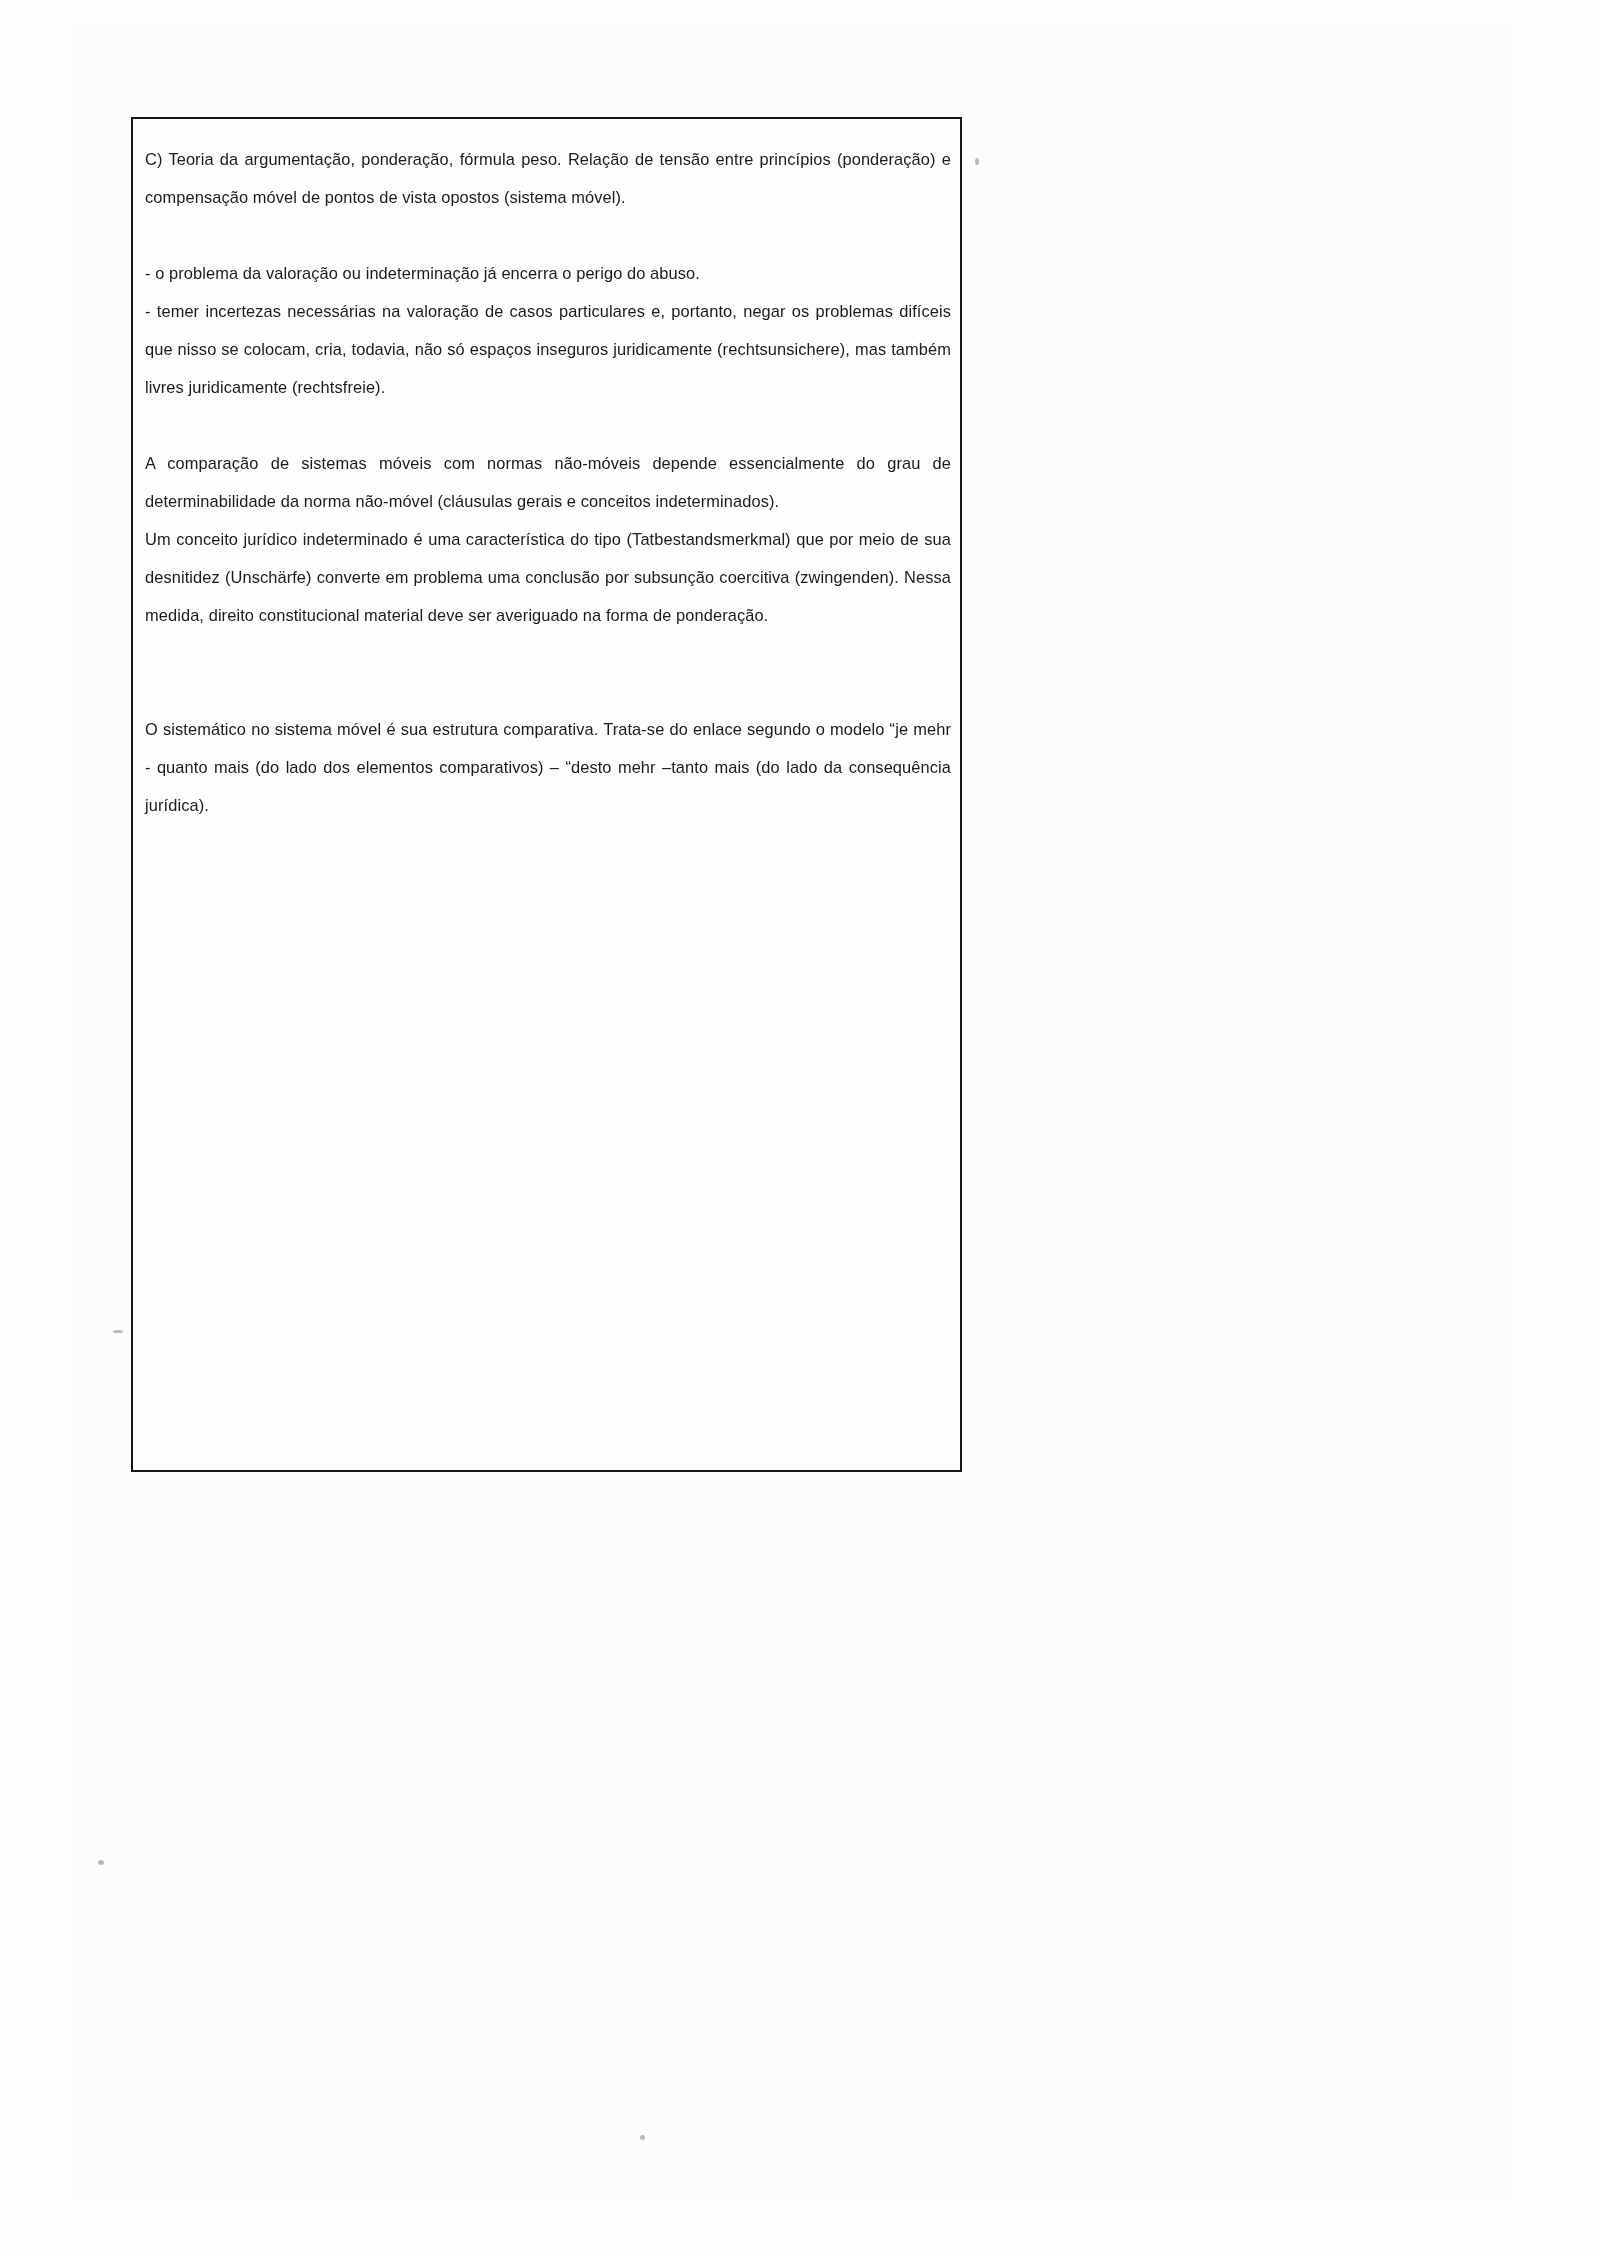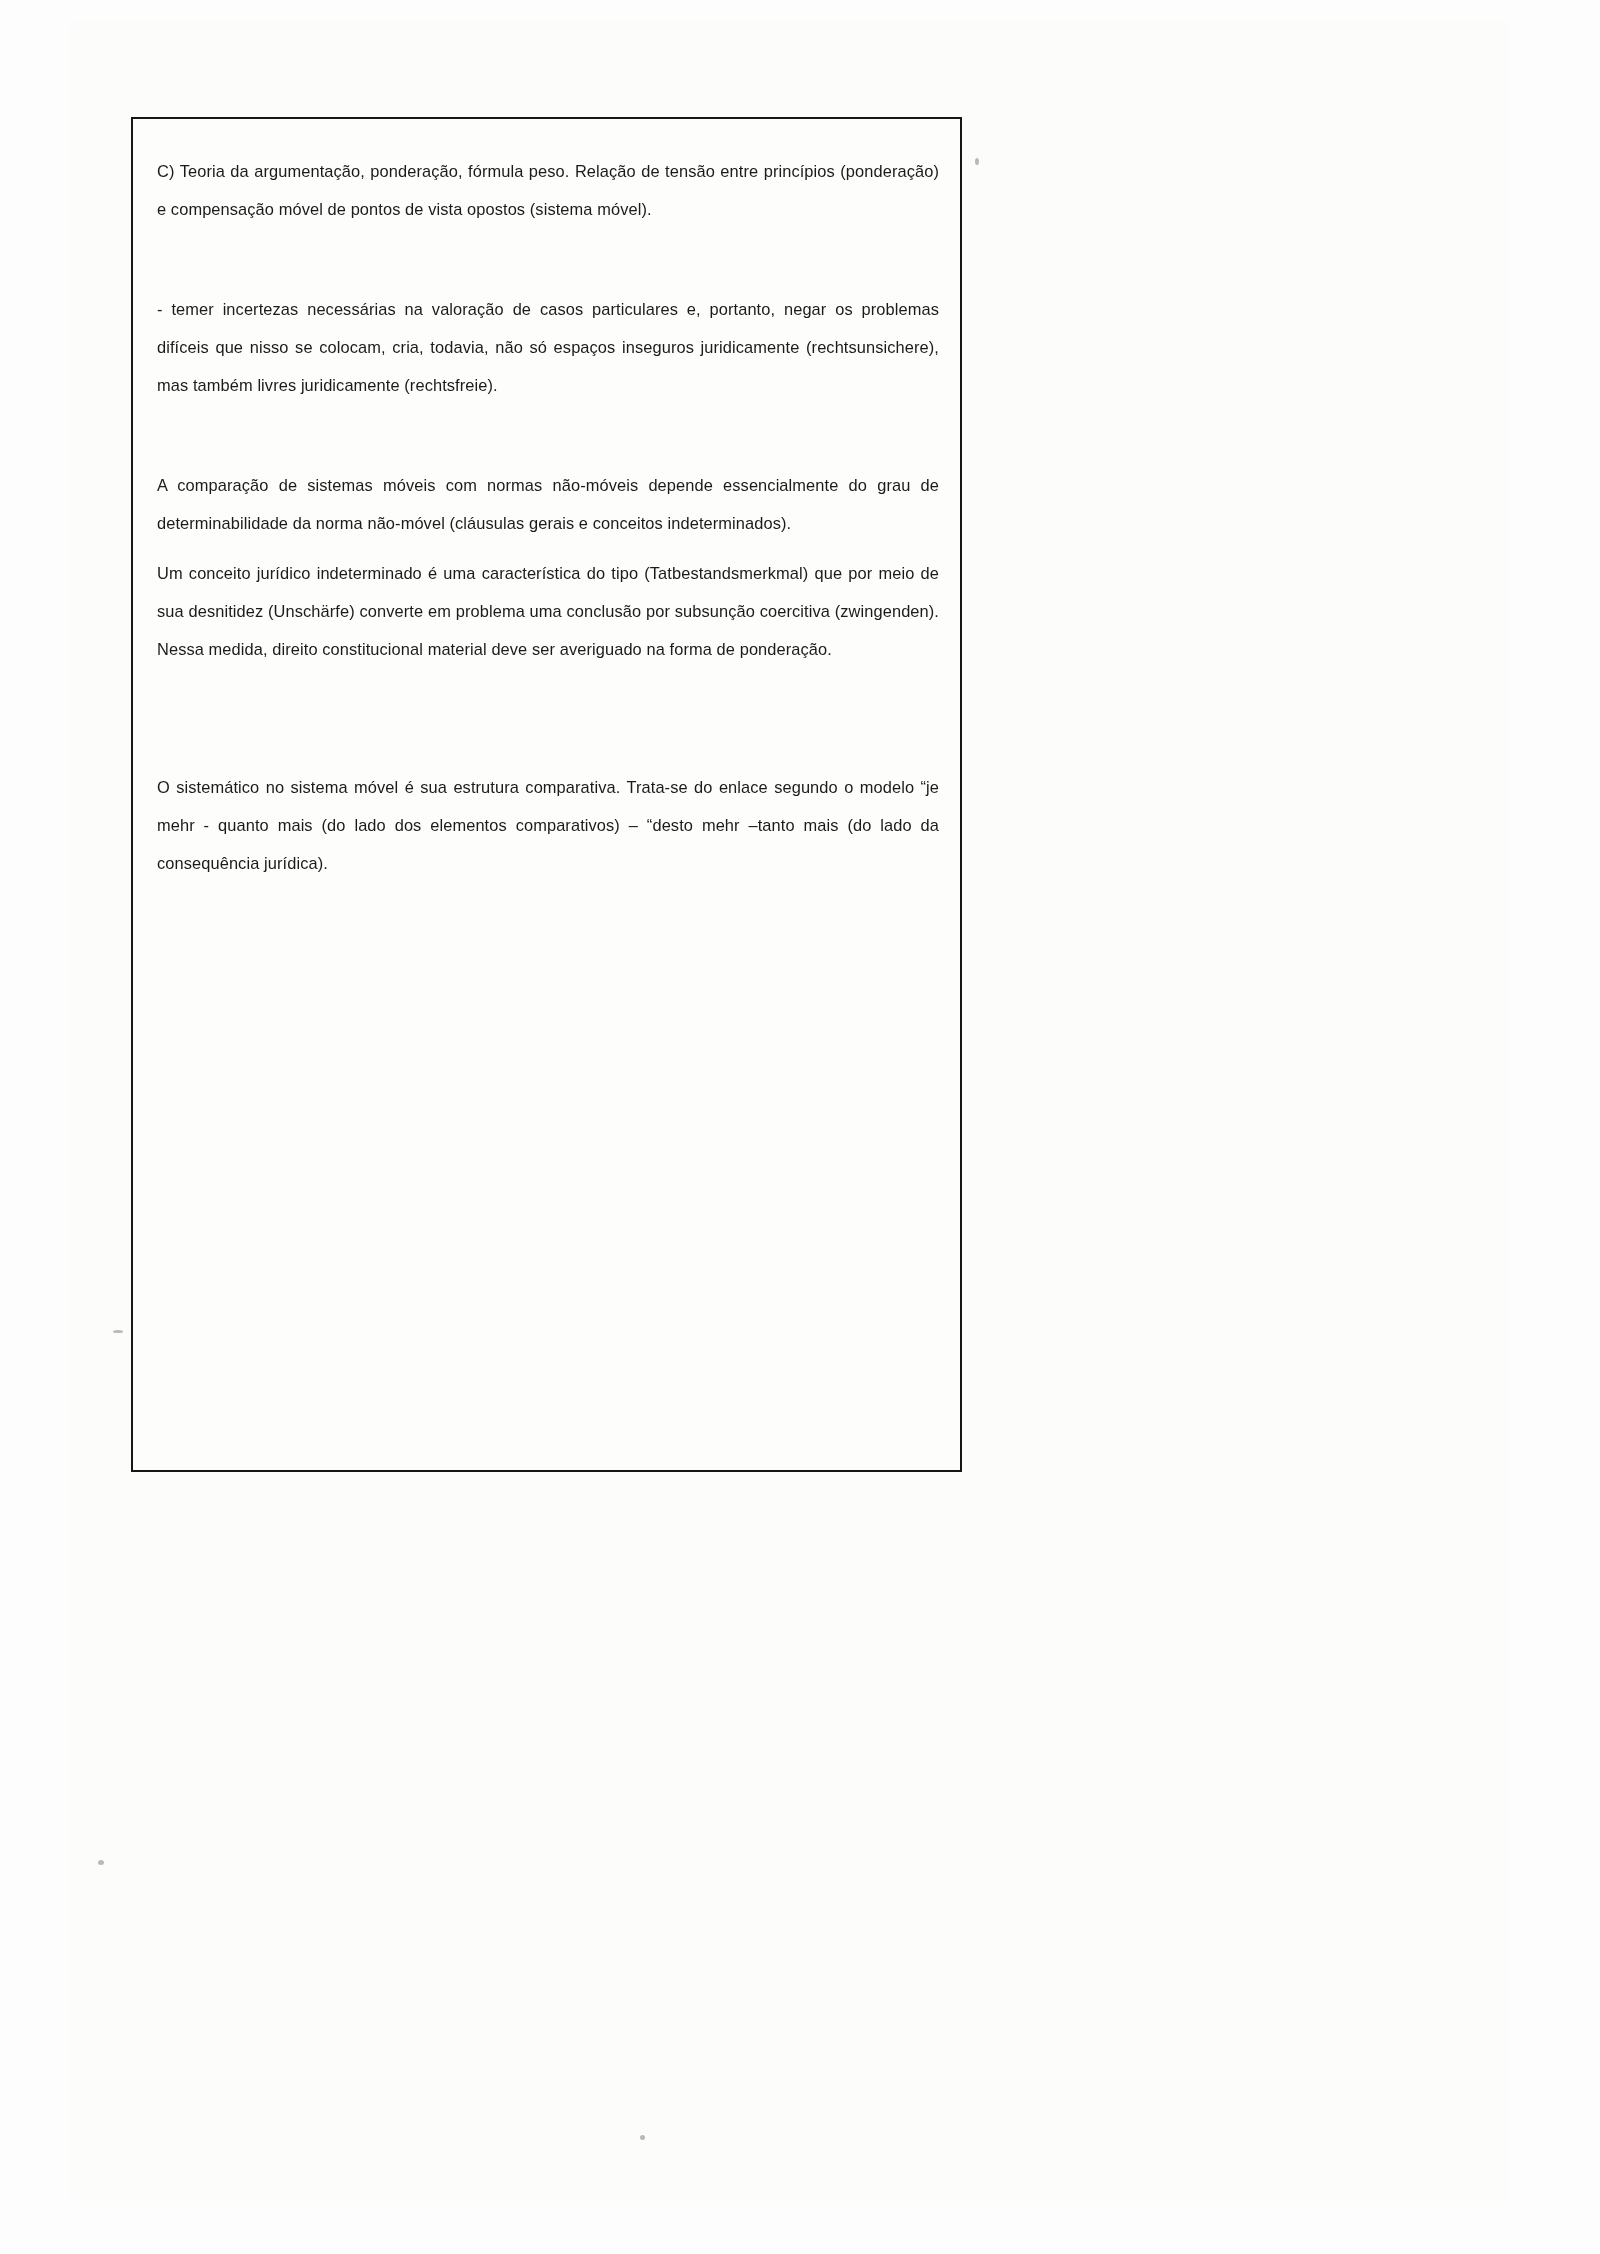--- a/index.html
+++ b/index.html
@@ -54,21 +54,21 @@
     width: 806px;
     box-sizing: border-box;
     padding: 0 0 0 0;
     font-size: 16.4px;
     line-height: 38px;
     color: #1b1b1b;
     letter-spacing: 0.1px;
   }
 
   .para {
-    margin: 12px;
+    margin: 0;
     text-align: justify;
     text-justify: inter-word;
   }
   .para.last-left {
     text-align: left;
   }
   .spacer-lg { height: 38px; }
 
   
   .speck {
@@ -92,20 +92,21 @@
 
   <div id="text-frame"></div>
 
   <div id="text-body">
 
     <p class="para">C) Teoria da argumentação, ponderação, fórmula peso. Relação de tensão entre princípios (ponderação) e compensação móvel de pontos de vista opostos (sistema móvel).</p>
 
     <div class="spacer-lg"></div>
 
 
+    <p class="para last-left">- o problema da valoração ou indeterminação já encerra o perigo do abuso.</p>
 
 
     <p class="para">- temer incertezas necessárias na valoração de casos particulares e, portanto, negar os problemas difíceis que nisso se colocam, cria, todavia, não só espaços inseguros juridicamente (rechtsunsichere), mas também livres juridicamente (rechtsfreie).</p>
 
     <div class="spacer-lg"></div>
 
 
     <p class="para">A comparação de sistemas móveis com normas não-móveis depende essencialmente do grau de determinabilidade da norma não-móvel (cláusulas gerais e conceitos indeterminados).</p>
 
     <p class="para">Um conceito jurídico indeterminado é uma característica do tipo (Tatbestandsmerkmal) que por meio de sua desnitidez (Unschärfe) converte em problema uma conclusão por subsunção coercitiva (zwingenden). Nessa medida, direito constitucional material deve ser averiguado na forma de ponderação.</p>

